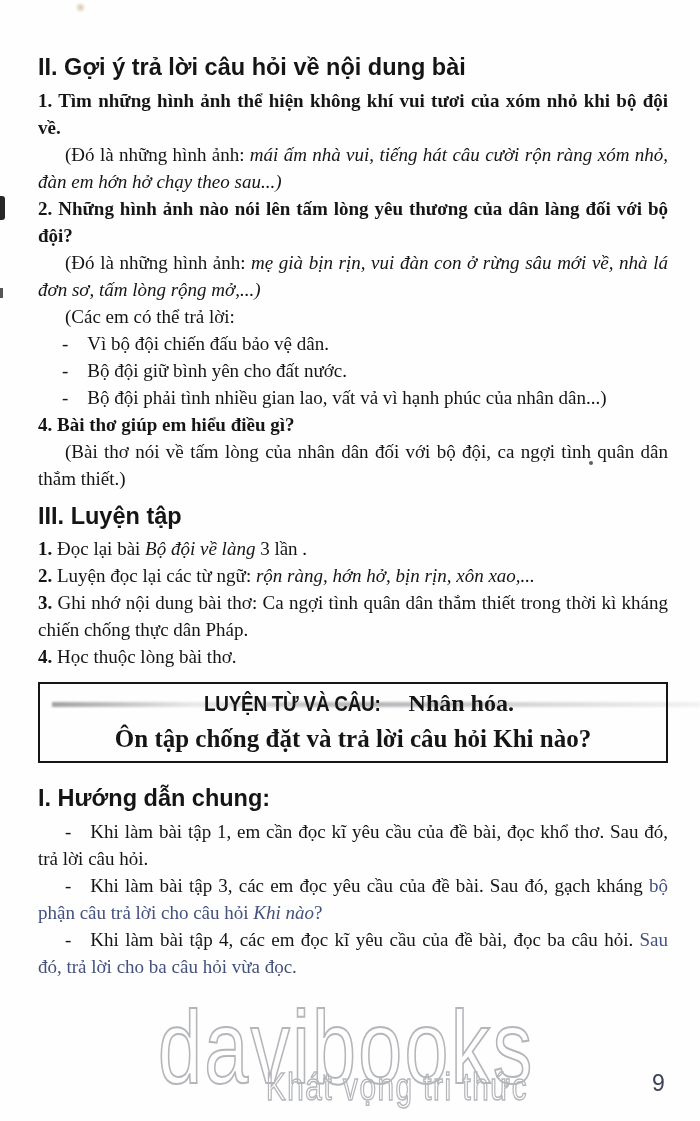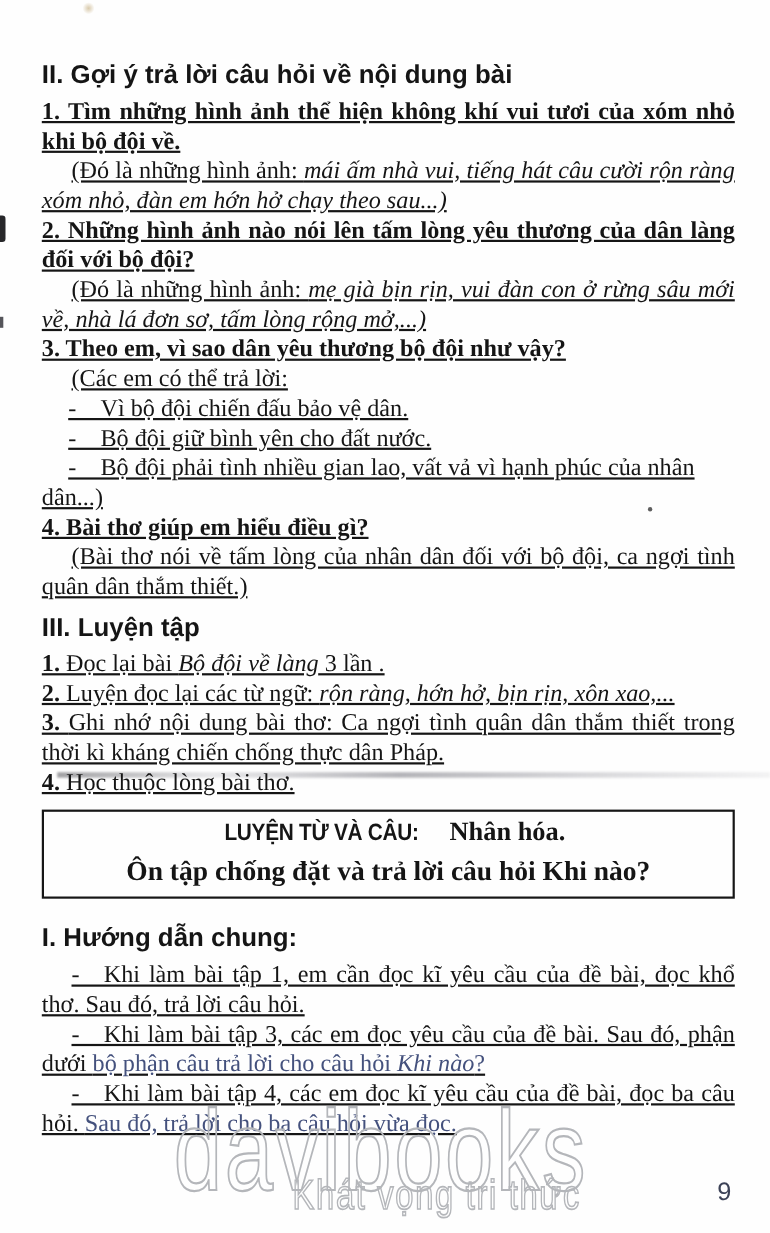--- a/index.html
+++ b/index.html
@@ -2,21 +2,21 @@
 <html><head>
 <meta charset="utf-8">
 <style>
   html,body{margin:0;padding:0;}
   body{
     width:700px;height:1121px;position:relative;overflow:hidden;
     background:#fefefe;color:#151515;
     font-family:"Liberation Serif", serif;
   }
   #content{position:absolute;left:38px;top:52px;width:630px;}
-  .para{margin:0;font-size:22px;line-height:27px;text-align:justify;text-decoration:underline;}
+  .para{margin:0;font-size:19px;line-height:27px;text-align:justify;}
   .indent{text-indent:27px;}
   .dash{text-indent:24px;text-align:left;}
   .dashpara{text-indent:27px;}
   .h-sans{
     font-family:"Liberation Sans", sans-serif;font-weight:700;
     font-size:23.5px;line-height:30px;margin:0 0 5px;text-align:left;
   }
   .h-mt{margin-top:9px;margin-bottom:4px;}
   .h-after-box{margin-top:20px;margin-bottom:5px;}
   .rb{font-weight:bold;}
@@ -76,37 +76,36 @@
 <div id="edge-mark-2"></div>
 <div id="scan-streak"></div>
 <div id="stray-dot"></div>
 
 <div id="content">
     <div class="h-sans "><span>II. Gợi ý trả lời câu hỏi về nội dung bài</span></div>
     <p class="para "><span class="rb">1. Tìm những hình ảnh thể hiện không khí vui tươi của xóm nhỏ khi bộ đội về.</span></p>
     <p class="para indent"><span>(Đó là những hình ảnh: </span><span class="ri">mái ấm nhà vui, tiếng hát câu cười rộn ràng xóm nhỏ, đàn em hớn hở chạy theo sau...)</span></p>
     <p class="para "><span class="rb">2. Những hình ảnh nào nói lên tấm lòng yêu thương của dân làng đối với bộ đội?</span></p>
     <p class="para indent"><span>(Đó là những hình ảnh: </span><span class="ri">mẹ già bịn rịn, vui đàn con ở rừng sâu mới về, nhà lá đơn sơ, tấm lòng rộng mở,...)</span></p>
-    <p class="para "><span class="rb">3. Theo em, vì sao dân yêu thương bộ đội như vậy?</span></p>
     <p class="para indent"><span>(Các em có thể trả lời:</span></p>
     <p class="para dash"><span>- Vì bộ đội chiến đấu bảo vệ dân.</span></p>
     <p class="para dash"><span>- Bộ đội giữ bình yên cho đất nước.</span></p>
     <p class="para dash"><span>- Bộ đội phải tình nhiều gian lao, vất vả vì hạnh phúc của nhân dân...)</span></p>
     <p class="para "><span class="rb">4. Bài thơ giúp em hiểu điều gì?</span></p>
     <p class="para indent"><span>(Bài thơ nói về tấm lòng của nhân dân đối với bộ đội, ca ngợi tình quân dân thắm thiết.)</span></p>
     <div class="h-sans h-mt"><span>III. Luyện tập</span></div>
     <p class="para "><span class="rb">1. </span><span>Đọc lại bài </span><span class="ri">Bộ đội về làng</span><span> 3 lần .</span></p>
     <p class="para "><span class="rb">2. </span><span>Luyện đọc lại các từ ngữ: </span><span class="ri">rộn ràng, hớn hở, bịn rịn, xôn xao,...</span></p>
     <p class="para "><span class="rb">3. </span><span>Ghi nhớ nội dung bài thơ: Ca ngợi tình quân dân thắm thiết trong thời kì kháng chiến chống thực dân Pháp.</span></p>
     <p class="para "><span class="rb">4. </span><span>Học thuộc lòng bài thơ.</span></p>
     <div class="lesson-box">
       <div class="box-line1"><span class="box-label">LUYỆN TỪ VÀ CÂU:</span><span class="box-title">Nhân hóa.</span></div>
       <div class="box-sub">Ôn tập chống đặt và trả lời câu hỏi Khi nào?</div>
     </div>
     <div class="h-sans h-after-box"><span>I. Hướng dẫn chung:</span></div>
     <p class="para dashpara"><span>- Khi làm bài tập 1, em cần đọc kĩ yêu cầu của đề bài, đọc khổ thơ. Sau đó, trả lời câu hỏi.</span></p>
-    <p class="para dashpara"><span>- Khi làm bài tập 3, các em đọc yêu cầu của đề bài. Sau đó, phận dưới </span><span class="blue">bộ phận câu trả lời cho câu hỏi </span><span class="ri blue">Khi nào</span><span class="blue">?</span></p>
+    <p class="para dashpara"><span>- Khi làm bài tập 3, các em đọc yêu cầu của đề bài. Sau đó, gạch kháng </span><span class="blue">bộ phận câu trả lời cho câu hỏi </span><span class="ri blue">Khi nào</span><span class="blue">?</span></p>
     <p class="para dashpara"><span>- Khi làm bài tập 4, các em đọc kĩ yêu cầu của đề bài, đọc ba câu hỏi. </span><span class="blue">Sau đó, trả lời cho ba câu hỏi vừa đọc.</span></p>
   </div>
 
 <div id="wm-brand" class="wm">davibooks</div>
 <div id="wm-slogan" class="wm">Khát vọng tri thức</div>
 <div id="page-number">9</div>
 
 </body></html>

